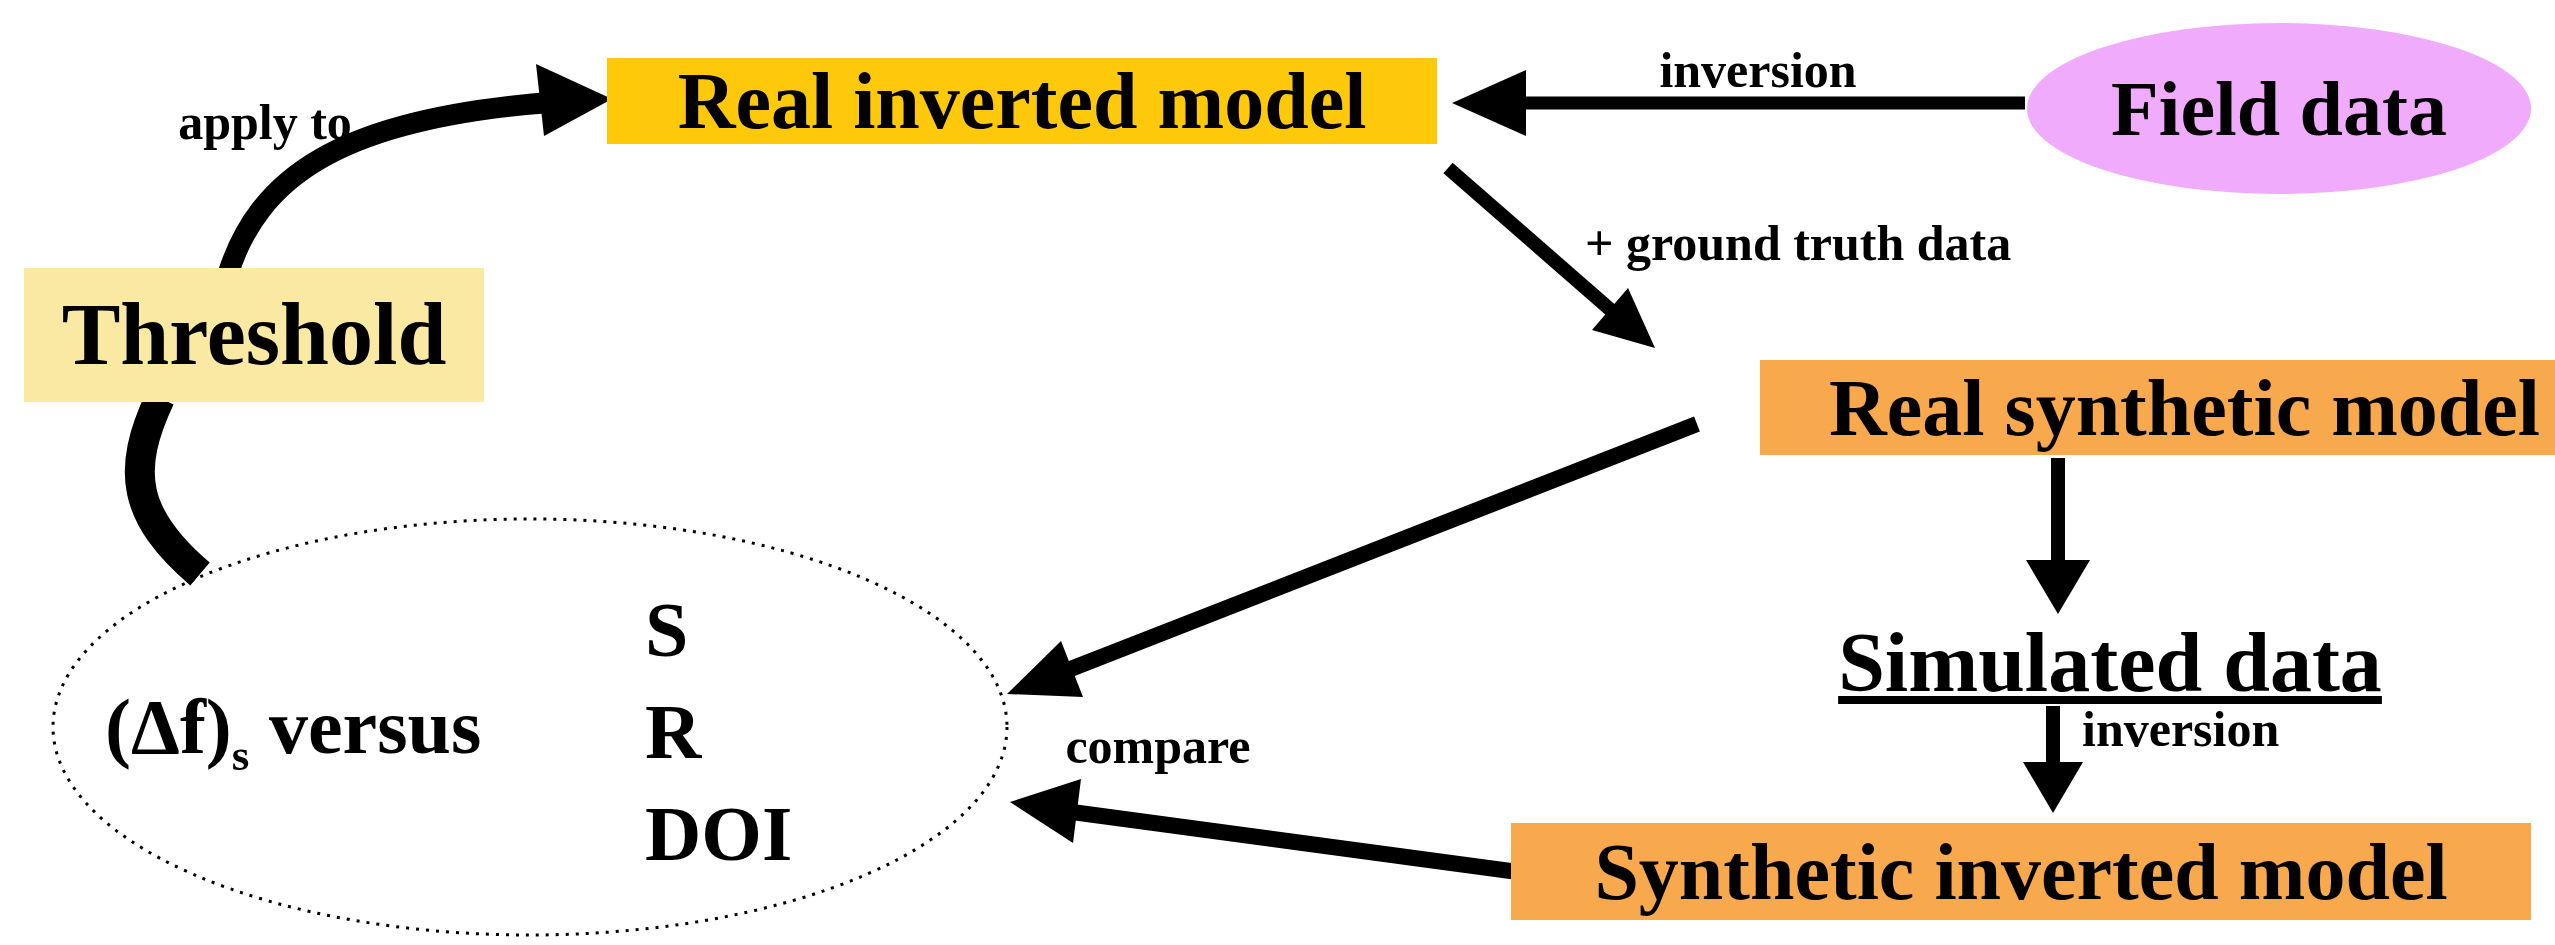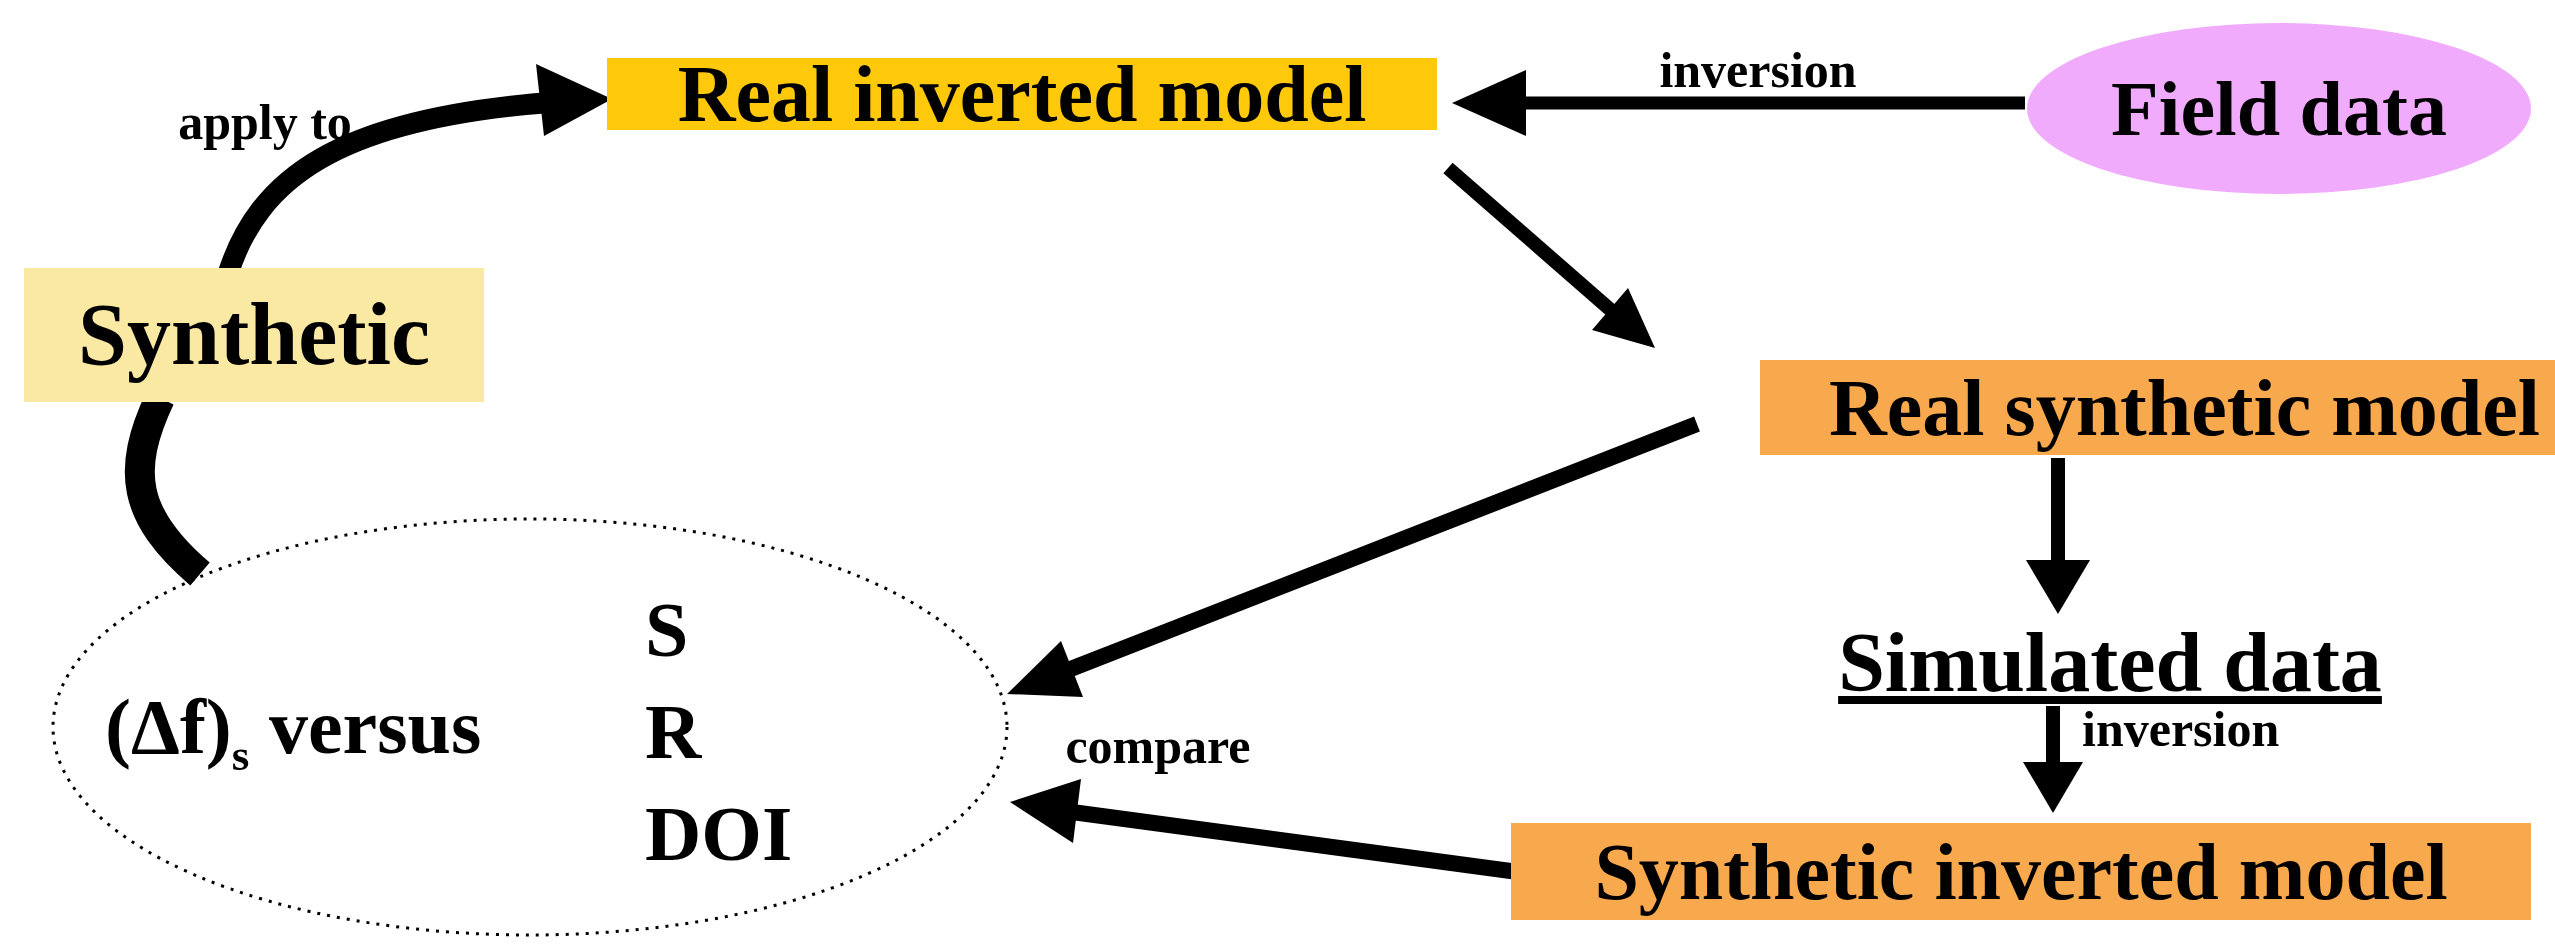--- a/index.html
+++ b/index.html
@@ -10,21 +10,21 @@
     overflow:hidden;
     font-family:"Liberation Serif","DejaVu Serif",serif;
     color:#000;
   }
   #edges{position:absolute;left:0;top:0;width:2555px;height:945px;z-index:1;}
   .node{
     position:absolute;z-index:2;
     display:flex;align-items:center;justify-content:center;
     font-weight:bold;line-height:1;white-space:nowrap;
   }
-  .box-real-inverted   {left:607px; top:58px;  width:830px; height:72px;  font-size:80px; background:#FFC90B;}
+  .box-real-inverted   {left:607px; top:58px;  width:830px; height:86px;  font-size:80px; background:#FFC90B;}
   .box-threshold       {left:24px;  top:268px; width:460px; height:134px; font-size:88px; background:#FAE9A2;}
   .box-real-synthetic  {left:1760px;top:360px; width:849px; height:95px;  font-size:80px; background:#F8A94E;}
   .box-synth-inverted  {left:1511px;top:823px; width:1020px;height:97px;  font-size:80px; background:#F8A94E;text-align:right;}
   .ellipse-field-data  {left:2027px;top:23px;  width:504px; height:171px; font-size:78px; background:#FFC90B; border-radius:50%;}
   .text-simulated      {left:1800px;top:618px; width:620px; height:90px;  font-size:84px; background:transparent;text-decoration:underline;}
   .lbl{
     position:absolute;z-index:2;
     font-weight:bold;line-height:1;white-space:nowrap;font-size:50px;
   }
   .lbl.center{transform:translate(-50%,-50%);}
@@ -93,30 +93,31 @@
       <polygon points="612,99 536,64 544,136" fill="#000"></polygon>
     </g>
 
     <path d="M 160,398 C 126,470 132,516 200,574" fill="none" stroke="#000" stroke-width="30"></path>
   </svg>
 
   <div class="node box-real-inverted" style="background-color: rgb(255, 201, 11);">Real inverted model</div>
 
   <div class="node ellipse-field-data" style="background-color: #f0abfc;">Field data</div>
 
-  <div class="node box-threshold" style="background-color: rgb(250, 233, 162);">Synthetic</div>
+  <div class="node box-threshold" style="background-color: rgb(250, 233, 162);">Threshold</div>
 
   <div class="node box-real-synthetic" style="background-color: rgb(248, 169, 78);">Real synthetic model</div>
 
   <div class="node text-simulated">Simulated data</div>
 
   <div class="node box-synth-inverted" style="background-color: rgb(248, 169, 78);">Synthetic inverted model</div>
 
   <div class="lbl center lbl-apply-to">apply to</div>
   <div class="lbl center lbl-inversion-top">inversion</div>
+  <div class="lbl leftv lbl-ground-truth">+ ground truth data</div>
   <div class="lbl leftv lbl-inversion-bottom">inversion</div>
   <div class="lbl center lbl-compare">compare</div>
 
   <div class="formula">
     <span>(Δf)</span><sub>s</sub><span> versus</span>
   </div>
   <div class="metric metric-s">S</div>
   <div class="metric metric-r">R</div>
   <div class="metric metric-doi">DOI</div>
 

